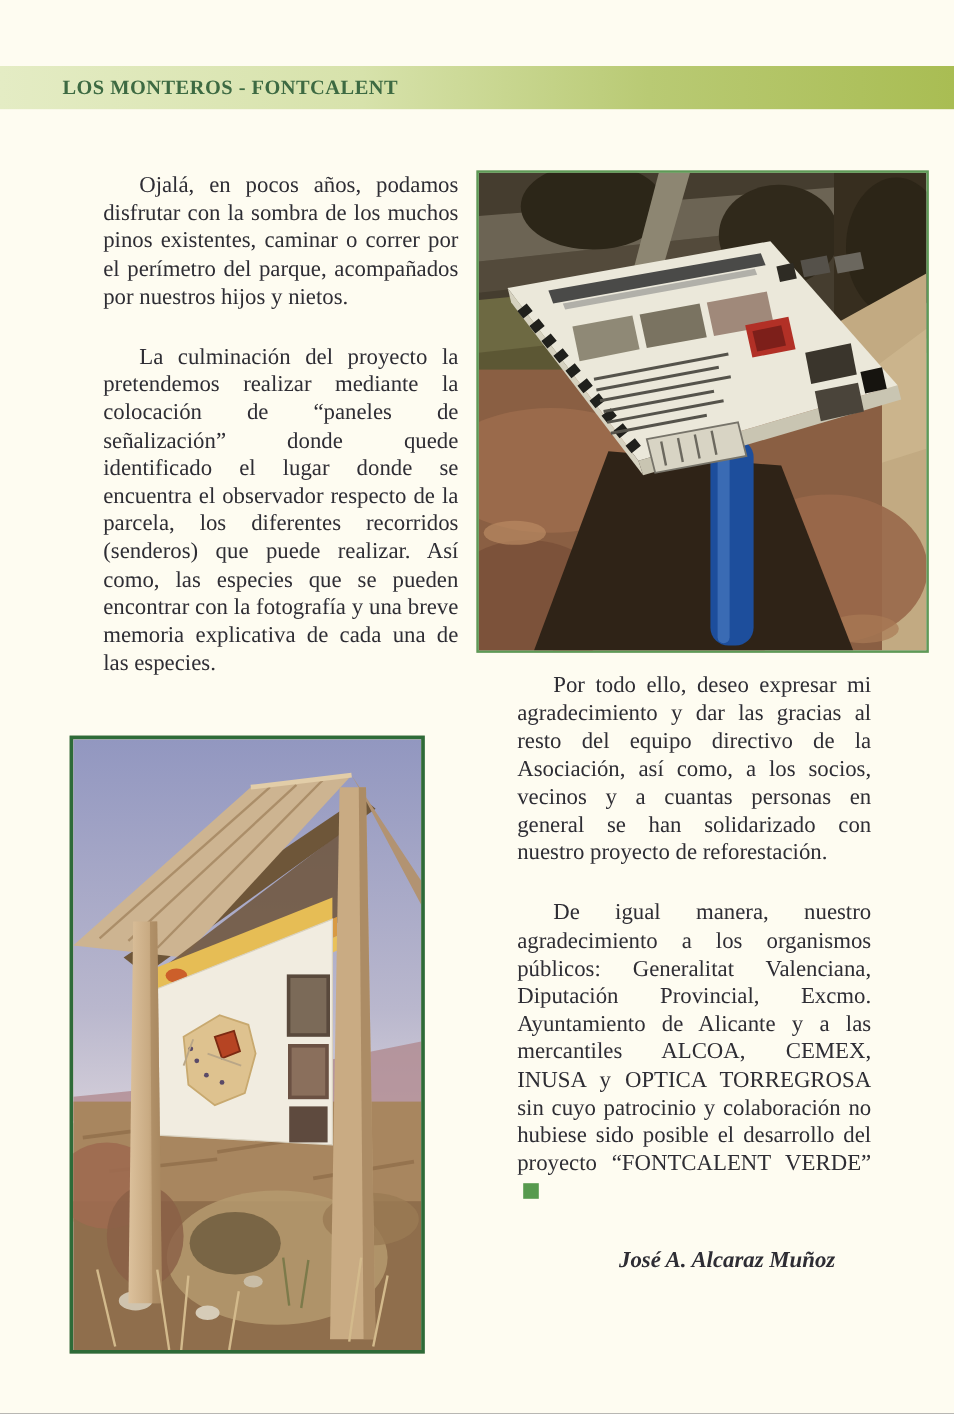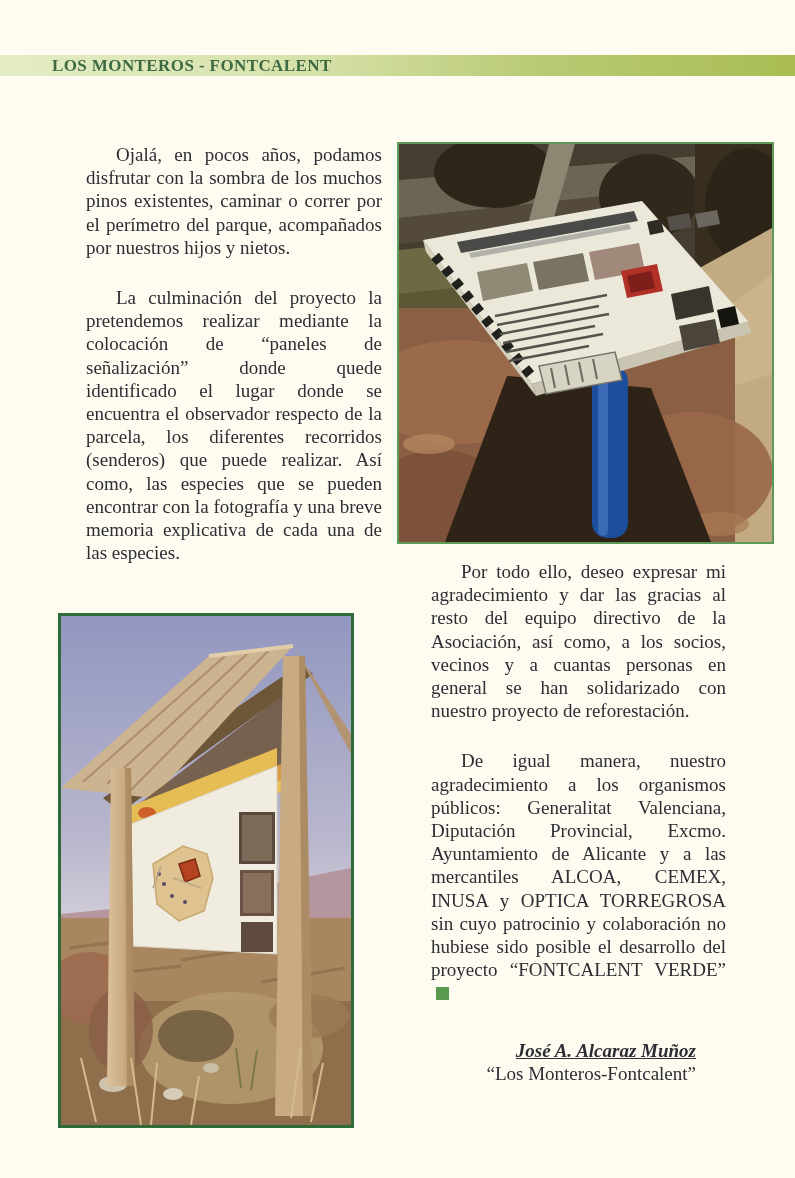--- a/index.html
+++ b/index.html
@@ -3,21 +3,21 @@
 <meta charset="utf-8">
 <style>
   html,body { margin:0; padding:0; background:#888; }
   .page {
     position:relative; width:795px; height:1178px; margin:0 auto;
     background:#fefcf1; overflow:hidden;
     font-family:"Liberation Serif","DejaVu Serif",serif;
     color:#2e2d34;
   }
   .header-bar {
-    position:absolute; left:0; top:55px; width:795px; height:21px;
+    position:absolute; left:0; top:55px; width:795px; height:36px;
     background:linear-gradient(90deg,#e4ecc4 0%,#d7e2ab 38%,#b9ca74 68%,#a9bd53 100%);
     display:flex; align-items:center;
   }
   .header-title {
     margin-left:52px; font-weight:bold; font-size:17px;
     letter-spacing:0.4px; color:#3d6a42;
   }
   .col { position:absolute;margin-left:31px; }
   .col p {
     margin:0 0 27px 0; font-size:19px; line-height:23.2px;
@@ -26,21 +26,21 @@
   .col-left  { left:55px;  top:143px; width:296px; }
   .col-right { left:400px; top:560px; width:295px; }
   .endmark {
     display:inline-block; width:13px; height:13px;
     background:#579a4e; margin-left:5px; transform:translateY(1px);
   }
   .signature {
     position:absolute; left:380px; top:1039px; width:316px;
     text-align:right; font-size:19px; line-height:23px;
   }
-  .signature .name { font-weight:bold; font-style:italic;text-decoration:underline; }
+  .signature .name { font-weight:bold; font-style:italic; }
   .photo { position:absolute; overflow:hidden; background:#cfc8b8; }
   .photo svg { display:block; width:100%; height:100%; }
   .photo-tr { left:397px; top:142px; width:373px; height:398px; border:2px solid #5d9a57; }
   .photo-bl { left:58px;  top:613px; width:290px; height:509px; border:3px solid #2e6b38; }
 </style>
 </head>
 <body>
 
 <div class="page">
 
@@ -221,16 +221,15 @@
       </g>
       <g stroke="#7c7a4a" stroke-width="2">
         <line x1="180" y1="472" x2="175" y2="432"></line>
         <line x1="190" y1="474" x2="196" y2="434"></line>
       </g>
     </svg>
   </div>
 
   <div class="signature">
     <div class="name">José A. Alcaraz Muñoz</div>
-    <div>“Los Monteros-Fontcalent”</div>
   </div>
 
 </div>
 
 </body></html>

